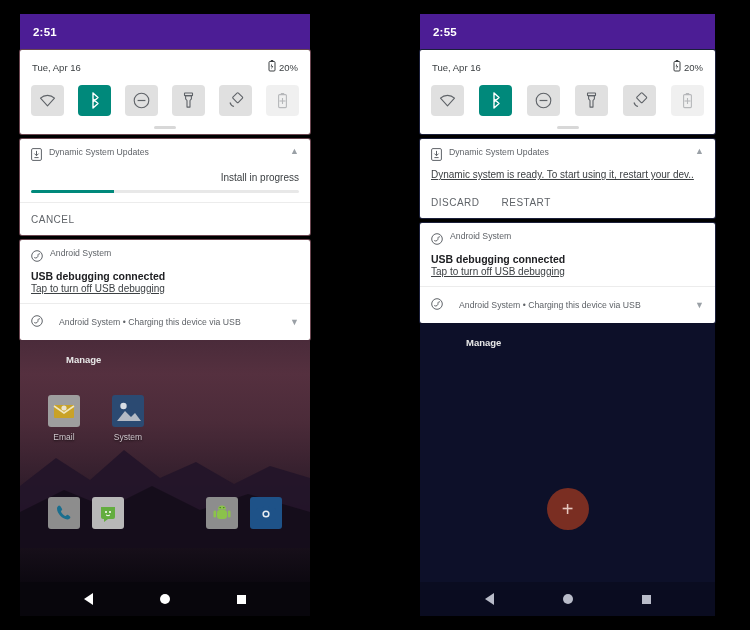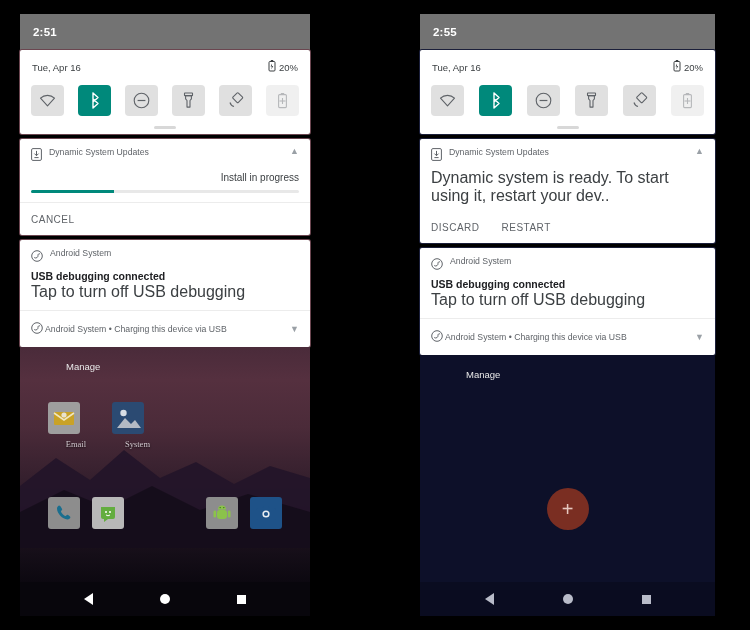--- a/index.html
+++ b/index.html
@@ -11,21 +11,21 @@
   }
   .stage { position: relative; width: 750px; height: 630px; background: #000; }
 
   
   .phone { position: absolute; }
   #phone-left  { left: 20px;  top: 14px; width: 290px; height: 602px; }
   #phone-right { left: 420px; top: 14px; width: 295px; height: 602px; }
 
   .statusbar {
     height: 36px; display: flex; align-items: center;
-    padding-left: 13px; background: #737373;
+    padding-left: 13px; background: #4c1d95;
   }
   .statusbar .clock { color: #fff; font-size: 11.5px; font-weight: bold; letter-spacing: .2px; }
 
   
   .shade {
     background: #fff; border-radius: 2px; position: relative;
   }
   #phone-left .shade { box-shadow: 0 0 0 1px #6b4650; }
   #phone-right .shade { box-shadow: 0 0 0 1px #1b1f3a; }
 
@@ -62,62 +62,62 @@
 
   .notif-head {
     display: flex; gap: 7px;
     padding: 8px 11px 4px 11px;
   }
   .notif-app { font-size: 8.7px; color: #5f6368; flex: 1; }
   .chev { color: #9aa0a6; font-size: 9px; line-height: 1; }
 
   .notif-body { padding: 0 11px 9px 11px; }
   .notif-title { font-size: 10.5px; font-weight: bold; color: #202124; margin-bottom: 1px; }
-  .notif-text  { font-size: 16px; color: #3c4043; }
+  .notif-text  { font-size: 10px; color: #3c4043; text-decoration: underline; }
   .notif-right { font-size: 10px; color: #3c4043; text-align: right; padding: 3px 0 7px 0; }
 
   .progress { height: 3px; background: #e8e8e8; border-radius: 2px; overflow: hidden; }
   .progress > i { display: block; height: 100%; background: #00897b; }
 
   .notif-actions {
     display: flex; gap: 22px; padding: 11px 11px 10px 11px;
     border-top: 1px solid #ececec;
   }
   .notif-actions.flat { border-top: none; padding-top: 8px; }
   .action-btn {
     font-size: 10px; color: #5f6368; letter-spacing: .5px;
     text-transform: uppercase; background: none; border: none;
     font-family: "Liberation Sans", sans-serif; cursor: pointer; padding: 0;
   }
 
   .notif-divider { height: 1px; background: #ececec; }
 
   .notif-compact {
-    display: flex; align-items: center; gap: 2px;
+    display: flex; align-items: center; gap: 16px;
     padding: 9px 11px;
   }
   .notif-compact .notif-app { font-size: 8.7px; }
 
   
   .manage-row { padding: 9px 14px 6px 14px; }
-  .manage-label { font-size: 9.5px; font-weight: normal; color: #e8e8e8; padding-left: 32px; }
+  .manage-label { font-size: 9.5px; font-weight: bold; color: #e8e8e8; padding-left: 32px; }
 
   
   .home-left {
     position: relative;
     background:
       linear-gradient(180deg,
         #4a2b3a 0%, #55303f 14%, #4b2b39 34%,
         #36202e 55%, #241624 72%, #150e18 88%, #0c0810 100%);
     flex: 1; overflow: hidden;
   }
   .mountains { position: absolute; left: 0; bottom: 34px; width: 100%; height: 120px; }
 
   .app-grid { position: relative; padding: 22px 0 0 22px; display: flex; gap: 20px; z-index: 2; }
-  .app { width: 44px; text-align: right; font-family: Liberation Serif, serif; }
+  .app { width: 44px; text-align: center; }
   .app-icon {
     width: 32px; height: 32px; margin: 0 auto 5px auto; border-radius: 3px;
     display: flex; align-items: center; justify-content: center;
   }
   .app-label { font-size: 8.5px; color: #cfc6cc; text-shadow: 0 1px 2px rgba(0,0,0,.7); }
 
   .dock {
     position: absolute; left: 0; bottom: 48px; width: 100%;
     display: flex; padding: 0 22px; z-index: 2;
   }

